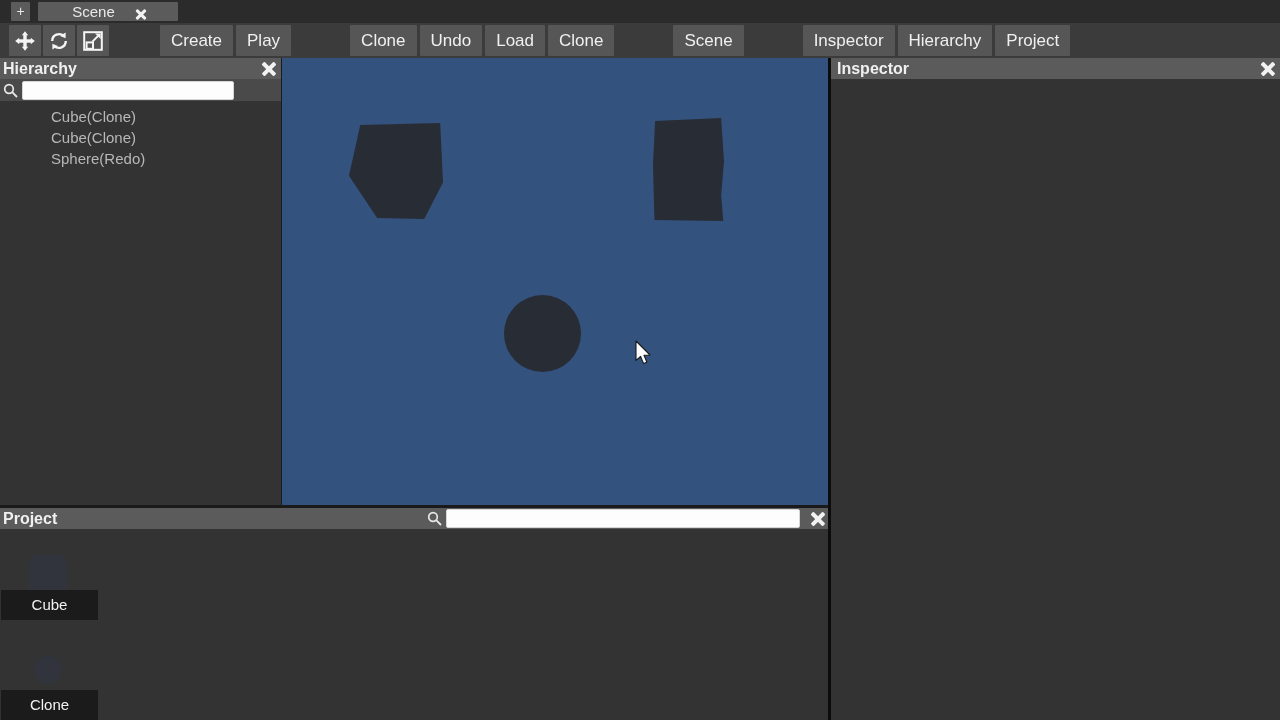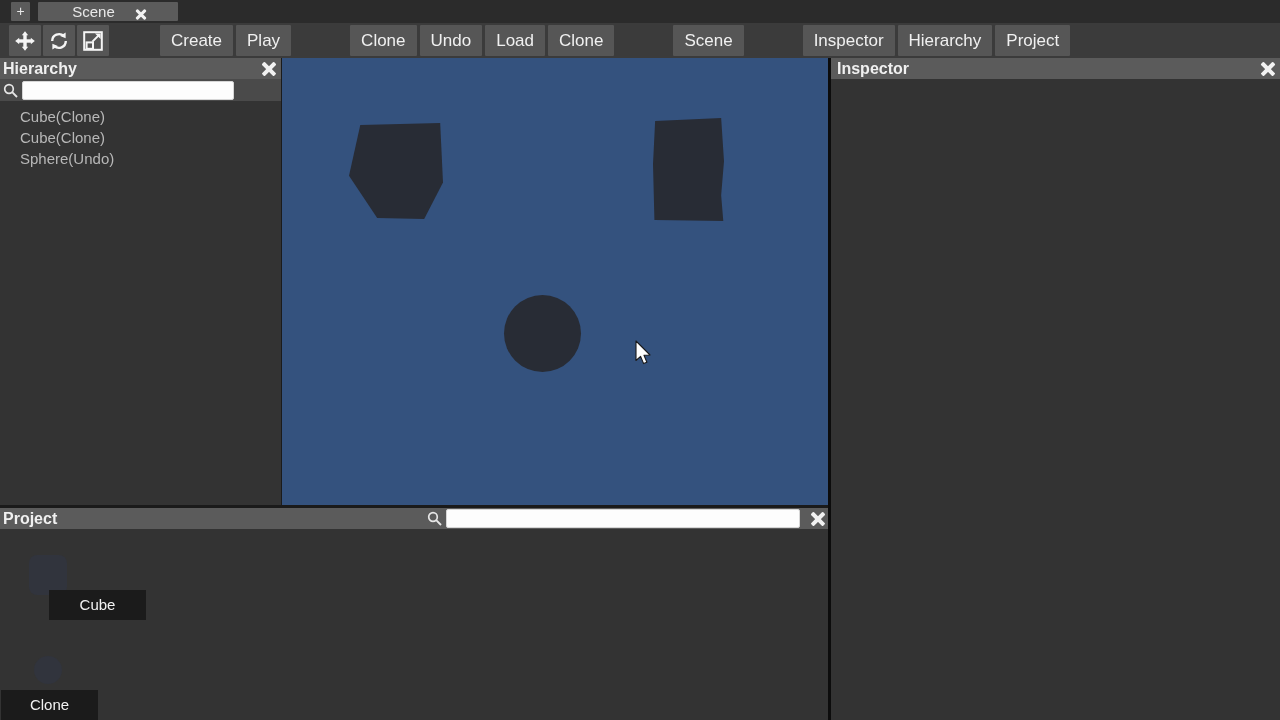--- a/index.html
+++ b/index.html
@@ -195,20 +195,21 @@
     box-sizing: border-box;
   }
   .hier-item {
     color: #b8b8b8;
     font-size: 15px;
     line-height: 21px;
     padding-left: 20px;
     cursor: pointer;
     user-select: none;
     white-space: nowrap;
+    margin-left: 31px;
   }
 
   
   #viewport {
     position: absolute;
     left: 282px; top: 58px;
     width: 546px; height: 450px;
     background: #34527e;
     overflow: hidden;
   }
@@ -310,21 +311,21 @@
     width: 97px; height: 30px;
     background: #1b1b1b;
     color: #f2f2f2;
     font-size: 15px;
     line-height: 30px;
     text-align: center;
     user-select: none;
   }
   #asset-0 { left: 1px; top: 25px; }
   #asset-0 .asset-thumb { top: 0px; }
-  #asset-0 .asset-label { top: 35px; margin-left: 48px; }
+  #asset-0 .asset-label { top: 35px; }
   #asset-1 { left: 1px; top: 120px; }
   #asset-1 .asset-thumb { top: 6px; }
   #asset-1 .asset-label { top: 40px; }
 
   #divider-h {
     position: absolute;
     left: 0; top: 505px;
     width: 828px; height: 3px;
     background: #1a1a1a;
   }
@@ -423,21 +424,21 @@
       <svg width="17" height="17" viewBox="0 0 17 17">
         <circle cx="7" cy="7" r="4.3" fill="none" stroke="#e6e6e6" stroke-width="1.7"></circle>
         <line x1="10.2" y1="10.2" x2="15" y2="15" stroke="#e6e6e6" stroke-width="1.9"></line>
       </svg>
     </span>
     <input class="search-input" id="hierarchy-search-input" type="text" value="" placeholder="" style="">
   </div>
   <div id="hierarchy-list">
     <div class="hier-item">Cube(Clone)</div>
     <div class="hier-item">Cube(Clone)</div>
-    <div class="hier-item">Sphere(Undo)</div>
+    <div class="hier-item">Sphere(Redo)</div>
   </div>
 
   <div id="divider-h"></div>
   <div id="project"></div>
   <div class="panel-header" id="project-header">
     <span class="panel-title">Project</span>
     <div id="project-search-wrap">
       <span class="search-icon">
         <svg width="17" height="17" viewBox="0 0 17 17">
           <circle cx="7" cy="7" r="4.3" fill="none" stroke="#e6e6e6" stroke-width="1.7"></circle>

